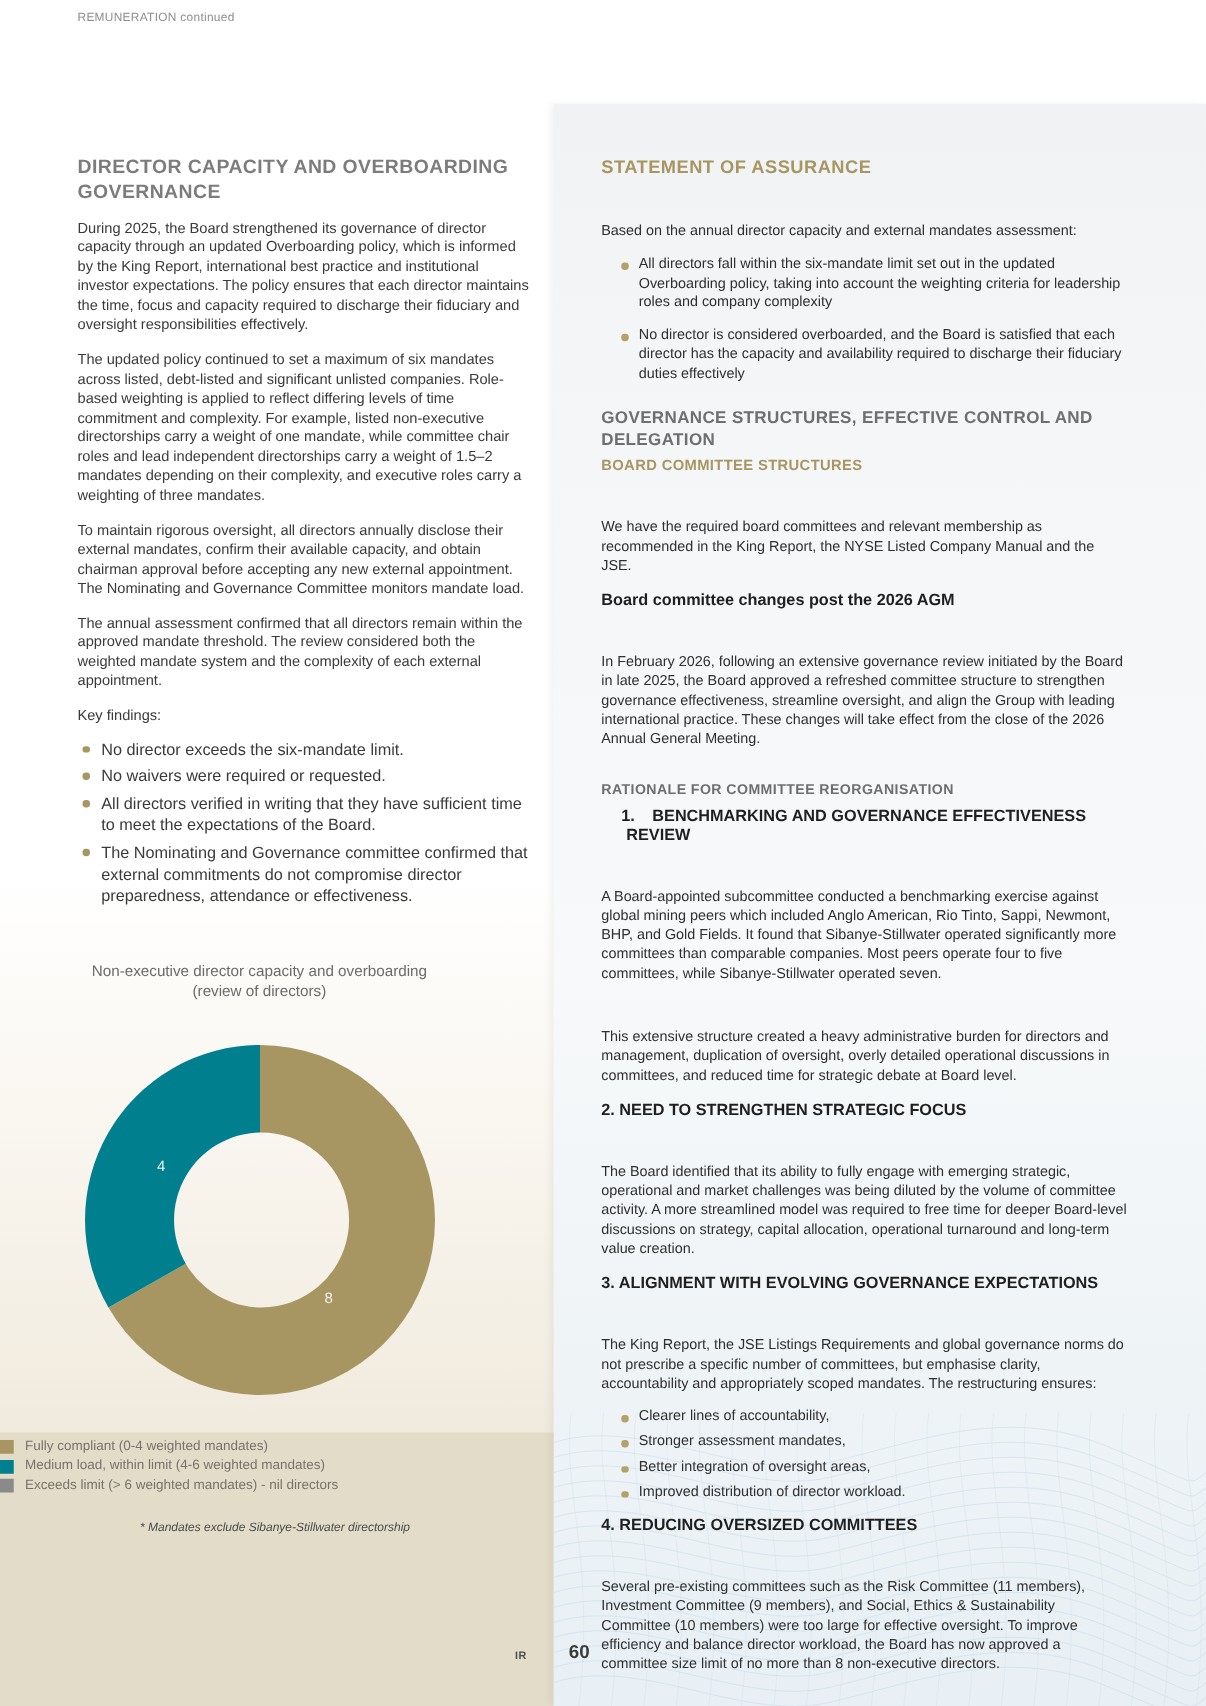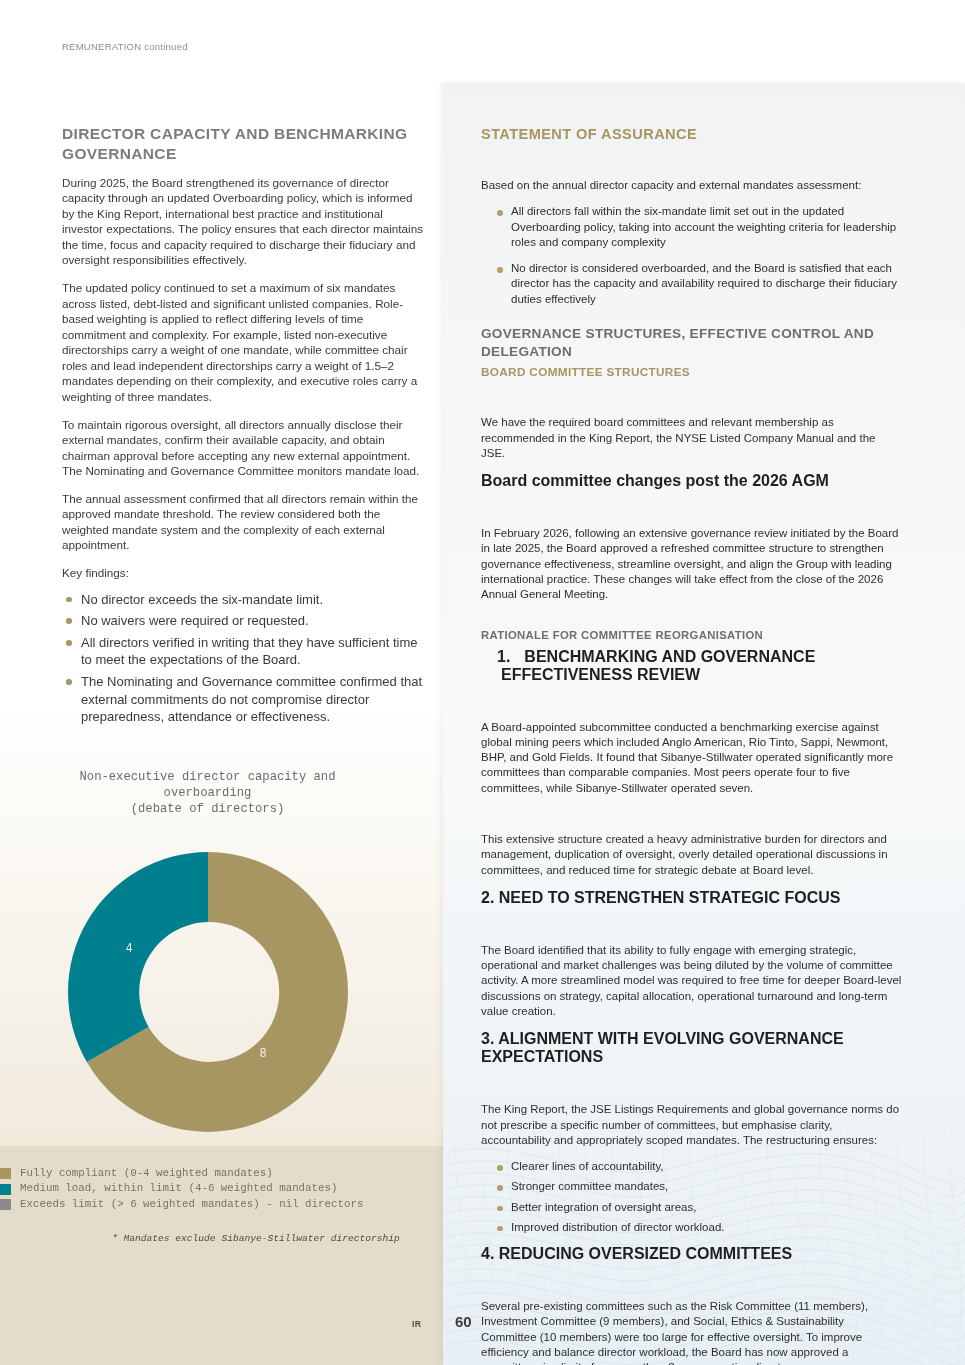--- a/index.html
+++ b/index.html
@@ -40,21 +40,20 @@
   }
   .bg-right-waves svg { display: block; }
 
   
   .running-head {
     position: absolute;
     left: 62px; top: 9px;
     font-size: 9.5px;
     letter-spacing: 0.25px;
     color: #8d8d8d;
-    margin-top: 32px;
   }
 
   
   .col-left {
     position: absolute;
     left: 62px; top: 124px; width: 362px;
   }
   h1.sec-title {
     font-size: 15.5px;
     font-weight: bold;
@@ -82,21 +81,21 @@
   ul.bullets li::before {
     content: "";
     position: absolute;
     left: 4px; top: 6px;
     width: 5.5px; height: 5.5px;
     border-radius: 50%;
     background: #a79661;
   }
 
   
-  .chart-block { position: absolute; left: 0; top: 770px; width: 415px; font-family: Liberation Mono, monospace; }
+  .chart-block { position: absolute; left: 0; top: 770px; width: 415px; }
   .chart-title {
     text-align: center;
     font-size: 12.2px;
     line-height: 1.3;
     color: #6b6b6b;
     padding: 0 38px;
   }
   .donut-wrap {
     position: relative;
     width: 300px; height: 300px;
@@ -167,21 +166,21 @@
   }
   h3.r-sub-grey {
     font-size: 11.3px;
     font-weight: bold;
     color: #6e6e6e;
     letter-spacing: 0.35px;
     margin-top: 26px;
     margin-bottom: 7px;
   }
   h4.r-bold {
-    font-size: 16px;
+    font-size: 13px;
     font-weight: bold;
     color: #1f1f1f;
     margin-bottom: 9px;
   }
   h4.r-bold.numbered { padding-left: 20px; text-indent: -4px; }
   h4.r-bold .num-gap { display: inline-block; width: 14px; }
   p.r-body {
     font-size: 11.5px;
     line-height: 1.33;
     color: #2f2f2f;
@@ -284,38 +283,38 @@
         <path d="M456 0 C 448 60, 476 120, 462 235"></path>
         <path d="M482 0 C 474 60, 502 120, 488 235"></path>
         <path d="M508 0 C 500 60, 528 120, 514 235"></path>
       </g>
     </svg>
   </div>
 
   <div class="running-head">REMUNERATION continued</div>
 
   <div class="col-left">
-    <h1 class="sec-title">DIRECTOR CAPACITY AND BENCHMARKING GOVERNANCE</h1>
+    <h1 class="sec-title">DIRECTOR CAPACITY AND OVERBOARDING GOVERNANCE</h1>
     <p class="body">During 2025, the Board strengthened its governance of director capacity through an updated Overboarding policy, which is informed by the King Report, international best practice and institutional investor expectations. The policy ensures that each director maintains the time, focus and capacity required to discharge their fiduciary and oversight responsibilities effectively.</p>
     <p class="body">The updated policy continued to set a maximum of six mandates across listed, debt-listed and significant unlisted companies. Role-based weighting is applied to reflect differing levels of time commitment and complexity. For example, listed non-executive directorships carry a weight of one mandate, while committee chair roles and lead independent directorships carry a weight of 1.5–2 mandates depending on their complexity, and executive roles carry a weighting of three mandates.</p>
     <p class="body">To maintain rigorous oversight, all directors annually disclose their external mandates, confirm their available capacity, and obtain chairman approval before accepting any new external appointment. The Nominating and Governance Committee monitors mandate load.</p>
     <p class="body">The annual assessment confirmed that all directors remain within the approved mandate threshold. The review considered both the weighted mandate system and the complexity of each external appointment.</p>
     <p class="body tight">Key findings:</p>
     <ul class="bullets">
       <li>No director exceeds the six-mandate limit.</li>
       <li>No waivers were required or requested.</li>
       <li>All directors verified in writing that they have sufficient time to meet the expectations of the Board.</li>
       <li>The Nominating and Governance committee confirmed that external commitments do not compromise director preparedness, attendance or effectiveness.</li>
     </ul>
   </div>
 
   <div class="chart-block">
     <div class="chart-title">
       <div>Non-executive director capacity and overboarding</div>
-      <div>(debate of directors)</div>
+      <div>(review of directors)</div>
     </div>
 
     <div class="donut-wrap">
       <svg width="300" height="300" viewBox="0 0 300 300" xmlns="http://www.w3.org/2000/svg">
 
         <path fill="#a79661" d="M150,10 A140,140 0 1,1 28.76,220 L 90.62,185 A70,70 0 1,0 150,80 Z"></path>
 
         <path fill="#00808f" d="M28.76,220 A140,140 0 0,1 150,10 L150,80 A70,70 0 0,0 90.62,185 Z"></path>
       </svg>
       <div class="slice-label teal">4</div>
@@ -363,21 +362,21 @@
     <p class="r-body">A Board-appointed subcommittee conducted a benchmarking exercise against global mining peers which included Anglo American, Rio Tinto, Sappi, Newmont, BHP, and Gold Fields. It found that Sibanye-Stillwater operated significantly more committees than comparable companies. Most peers operate four to five committees, while Sibanye-Stillwater operated seven.</p>
     <p class="r-body">This extensive structure created a heavy administrative burden for directors and management, duplication of oversight, overly detailed operational discussions in committees, and reduced time for strategic debate at Board level.</p>
 
     <h4 class="r-bold">2. NEED TO STRENGTHEN STRATEGIC FOCUS</h4>
     <p class="r-body">The Board identified that its ability to fully engage with emerging strategic, operational and market challenges was being diluted by the volume of committee activity. A more streamlined model was required to free time for deeper Board-level discussions on strategy, capital allocation, operational turnaround and long-term value creation.</p>
 
     <h4 class="r-bold">3. ALIGNMENT WITH EVOLVING GOVERNANCE EXPECTATIONS</h4>
     <p class="r-body">The King Report, the JSE Listings Requirements and global governance norms do not prescribe a specific number of committees, but emphasise clarity, accountability and appropriately scoped mandates. The restructuring ensures:</p>
     <ul class="r-bullets tight">
       <li>Clearer lines of accountability,</li>
-      <li>Stronger committee mandates,</li>
+      <li>Stronger assessment mandates,</li>
       <li>Better integration of oversight areas,</li>
       <li>Improved distribution of director workload.</li>
     </ul>
 
     <h4 class="r-bold">4. REDUCING OVERSIZED COMMITTEES</h4>
     <p class="r-body">Several pre-existing committees such as the Risk Committee (11 members), Investment Committee (9 members), and Social, Ethics &amp; Sustainability Committee (10 members) were too large for effective oversight. To improve efficiency and balance director workload, the Board has now approved a committee size limit of no more than 8 non-executive directors.</p>
   </div>
 
   <div class="footer-ir">IR</div>
   <div class="footer-page">60</div>

